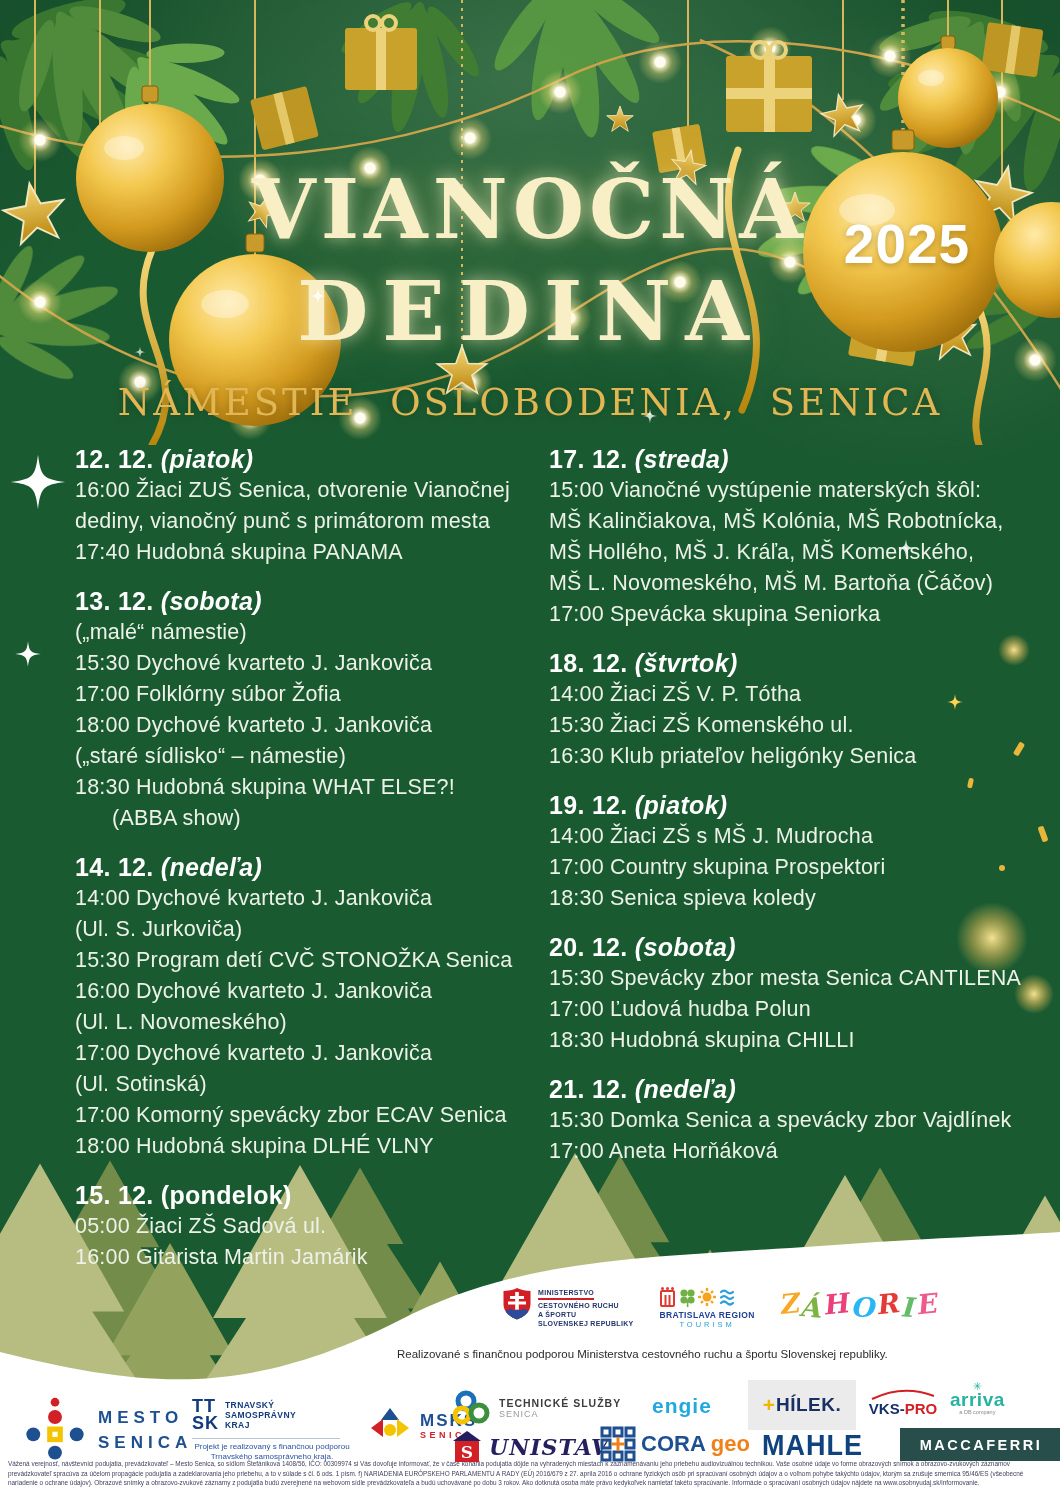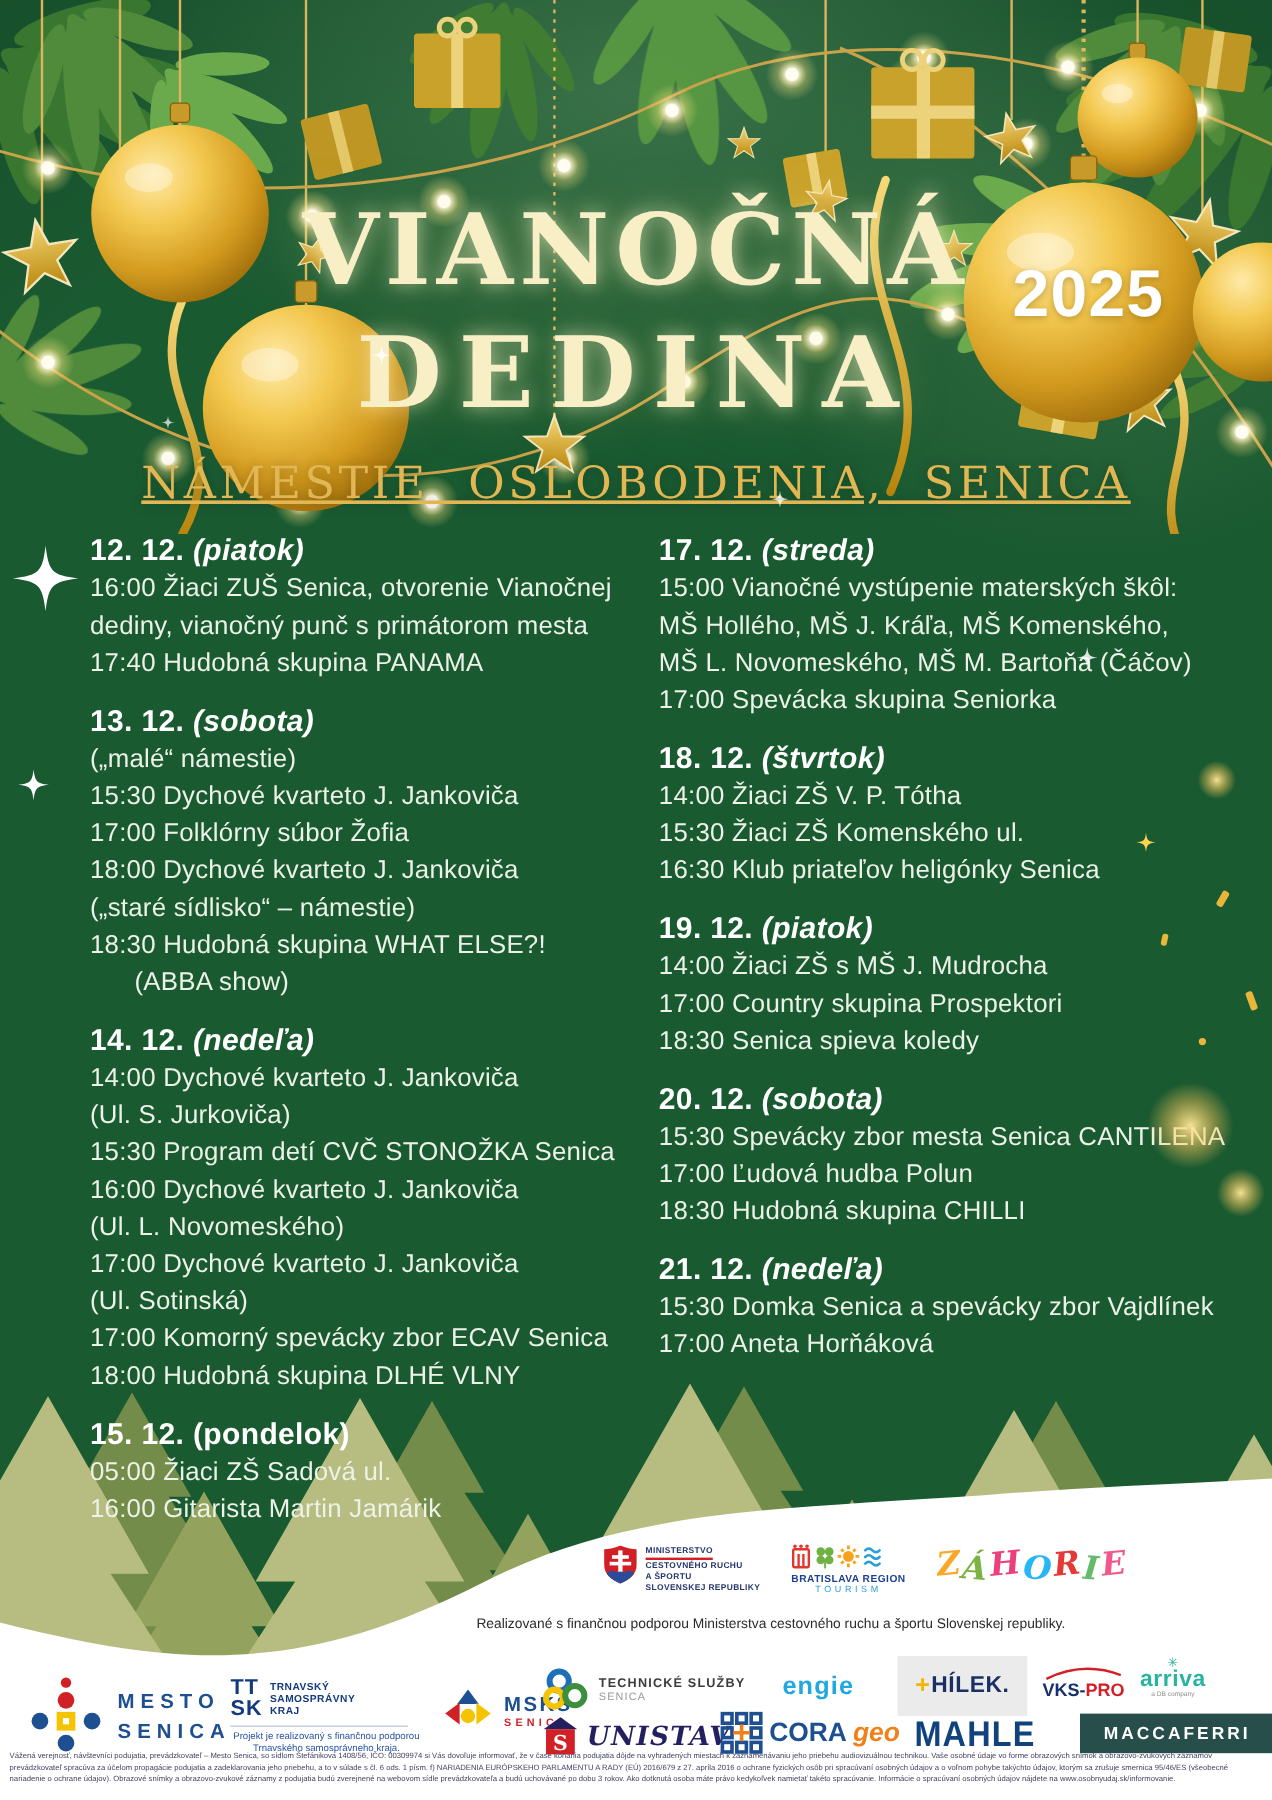--- a/index.html
+++ b/index.html
@@ -26,21 +26,21 @@
   }
   .title-line2{letter-spacing:14px;}
   .year{
     position:absolute; left:832px; top:212px; width:150px; text-align:center; z-index:4;
     font-size:55px; font-weight:bold; color:#ffffff; letter-spacing:1px;
     text-shadow:0 2px 6px rgba(90,60,0,.35);
   }
   .subtitle{
     position:absolute; left:0; top:381px; width:100%; text-align:center; z-index:3;
     font-family:"DejaVu Serif", serif; font-size:37px; letter-spacing:3px; word-spacing:18px;
-    color:#e2b753; text-shadow:0 0 10px rgba(0,0,0,.25);text-decoration:underline;
+    color:#e2b753; text-shadow:0 0 10px rgba(0,0,0,.25);
   }
   
   .columns{position:absolute; left:0; top:444px; width:100%; z-index:3;}
   .col{position:absolute; top:0;}
   .col-left{left:75px; width:480px;}
   .col-right{left:549px; width:505px;}
   .sched-section{margin:0 0 18px 0;}
   .sched-header{margin:0; font-size:25px; line-height:31px; color:#ffffff; font-weight:bold; letter-spacing:.3px;}
   .sched-day-italic{font-style:italic;}
   .event-line{margin:0; font-size:21.5px; line-height:31px; color:#edf2e8; white-space:pre; letter-spacing:.2px;}
@@ -79,21 +79,21 @@
   .vks-text{font-weight:bold; font-size:15px;}
   .vks-1{color:#16306b;} .vks-2{color:#d22027;}
   .arriva-block{text-align:center;}
   .arriva-star{color:#28b3a0; font-size:11px; line-height:8px;}
   .arriva-name{color:#28b3a0; font-weight:bold; font-size:19px; letter-spacing:.5px; line-height:19px;}
   .arriva-tag{color:#8a8a8a; font-size:5.5px;}
   .unistav-block{display:flex; gap:7px; align-items:center;}
   .unistav-name{font-family:"DejaVu Serif", serif; color:#241f5e; font-weight:bold; font-size:22px; letter-spacing:1px;font-style:italic;}
   .cora-block{display:flex; gap:5px; align-items:center;}
   .cora-1{color:#1d4f91; font-weight:bold; font-size:22px;}
-  .cora-2{color:#f08019; font-weight:bold; font-style:italic; font-size:22px;}
+  .cora-2{color:#f08019; font-weight:bold; font-size:22px;}
   .mahle{color:#10427e; font-weight:bold; font-size:27px; letter-spacing:1px; transform:scaleY(1.1);}
   .macc-box{background:#274e4a; width:162px; height:33px; display:flex; align-items:center; justify-content:center;}
   .macc-text{color:#fff; font-weight:bold; font-size:14.5px; letter-spacing:2.5px;}
   .legal{position:absolute; left:8px; top:1459px; width:1044px; font-size:6.4px; line-height:9.6px; color:#403f5e;}
 </style>
 </head>
 <body>
 
 <div class="poster">
 
@@ -304,20 +304,21 @@
         <section class="sched-section">
           <h3 class="sched-header"><span>15. 12. </span><span>(pondelok)</span></h3>
           <p class="event-line">05:00 Žiaci ZŠ Sadová ul.</p>
           <p class="event-line">16:00 Gitarista Martin Jamárik</p>
         </section>
       </div>
     <div class="col col-right" id="col-right">
         <section class="sched-section">
           <h3 class="sched-header"><span>17. 12. </span><span class="sched-day-italic">(streda)</span></h3>
           <p class="event-line">15:00 Vianočné vystúpenie materských škôl:</p>
+          <p class="event-line">MŠ Kalinčiakova, MŠ Kolónia, MŠ Robotnícka,</p>
           <p class="event-line">MŠ Hollého, MŠ J. Kráľa, MŠ Komenského,</p>
           <p class="event-line">MŠ L. Novomeského, MŠ M. Bartoňa (Čáčov)</p>
           <p class="event-line">17:00 Spevácka skupina Seniorka</p>
         </section>
         <section class="sched-section">
           <h3 class="sched-header"><span>18. 12. </span><span class="sched-day-italic">(štvrtok)</span></h3>
           <p class="event-line">14:00 Žiaci ZŠ V. P. Tótha</p>
           <p class="event-line">15:30 Žiaci ZŠ Komenského ul.</p>
           <p class="event-line">16:30 Klub priateľov heligónky Senica</p>
         </section>

